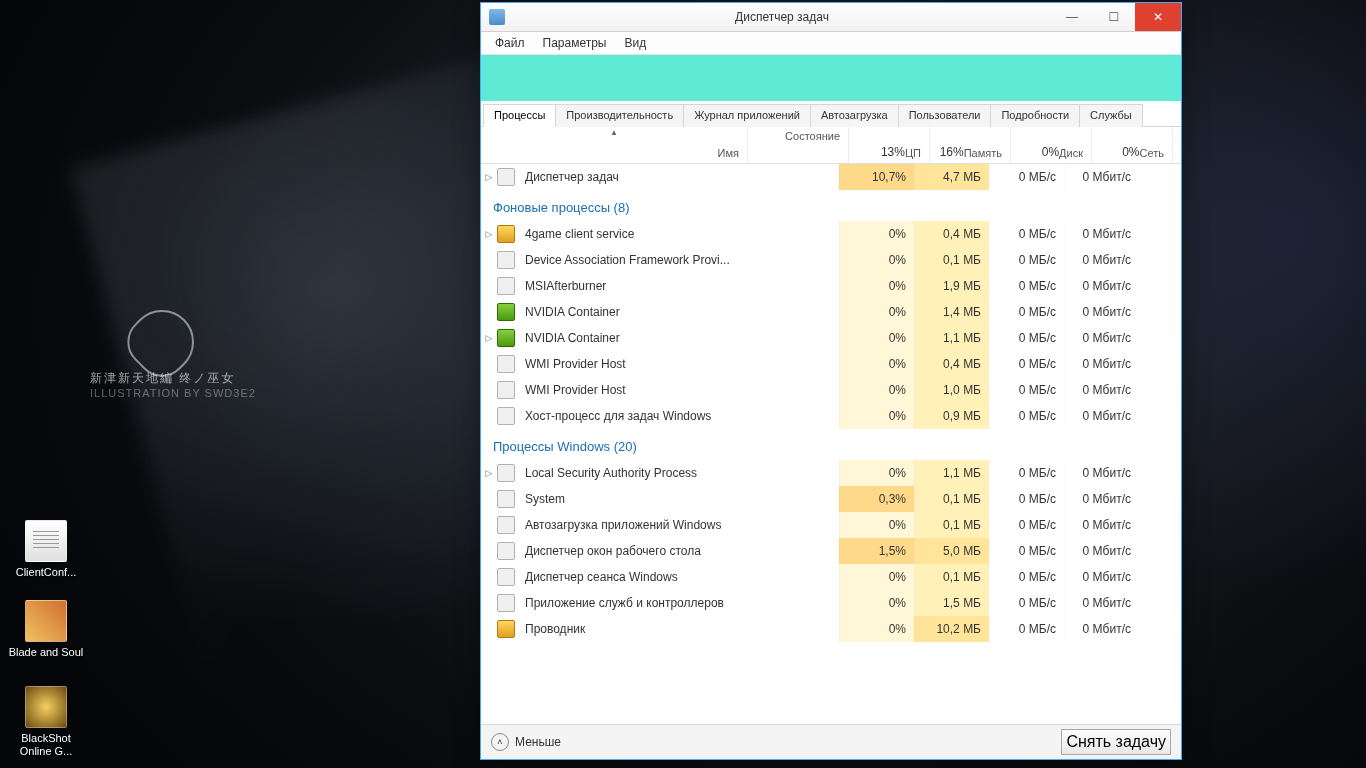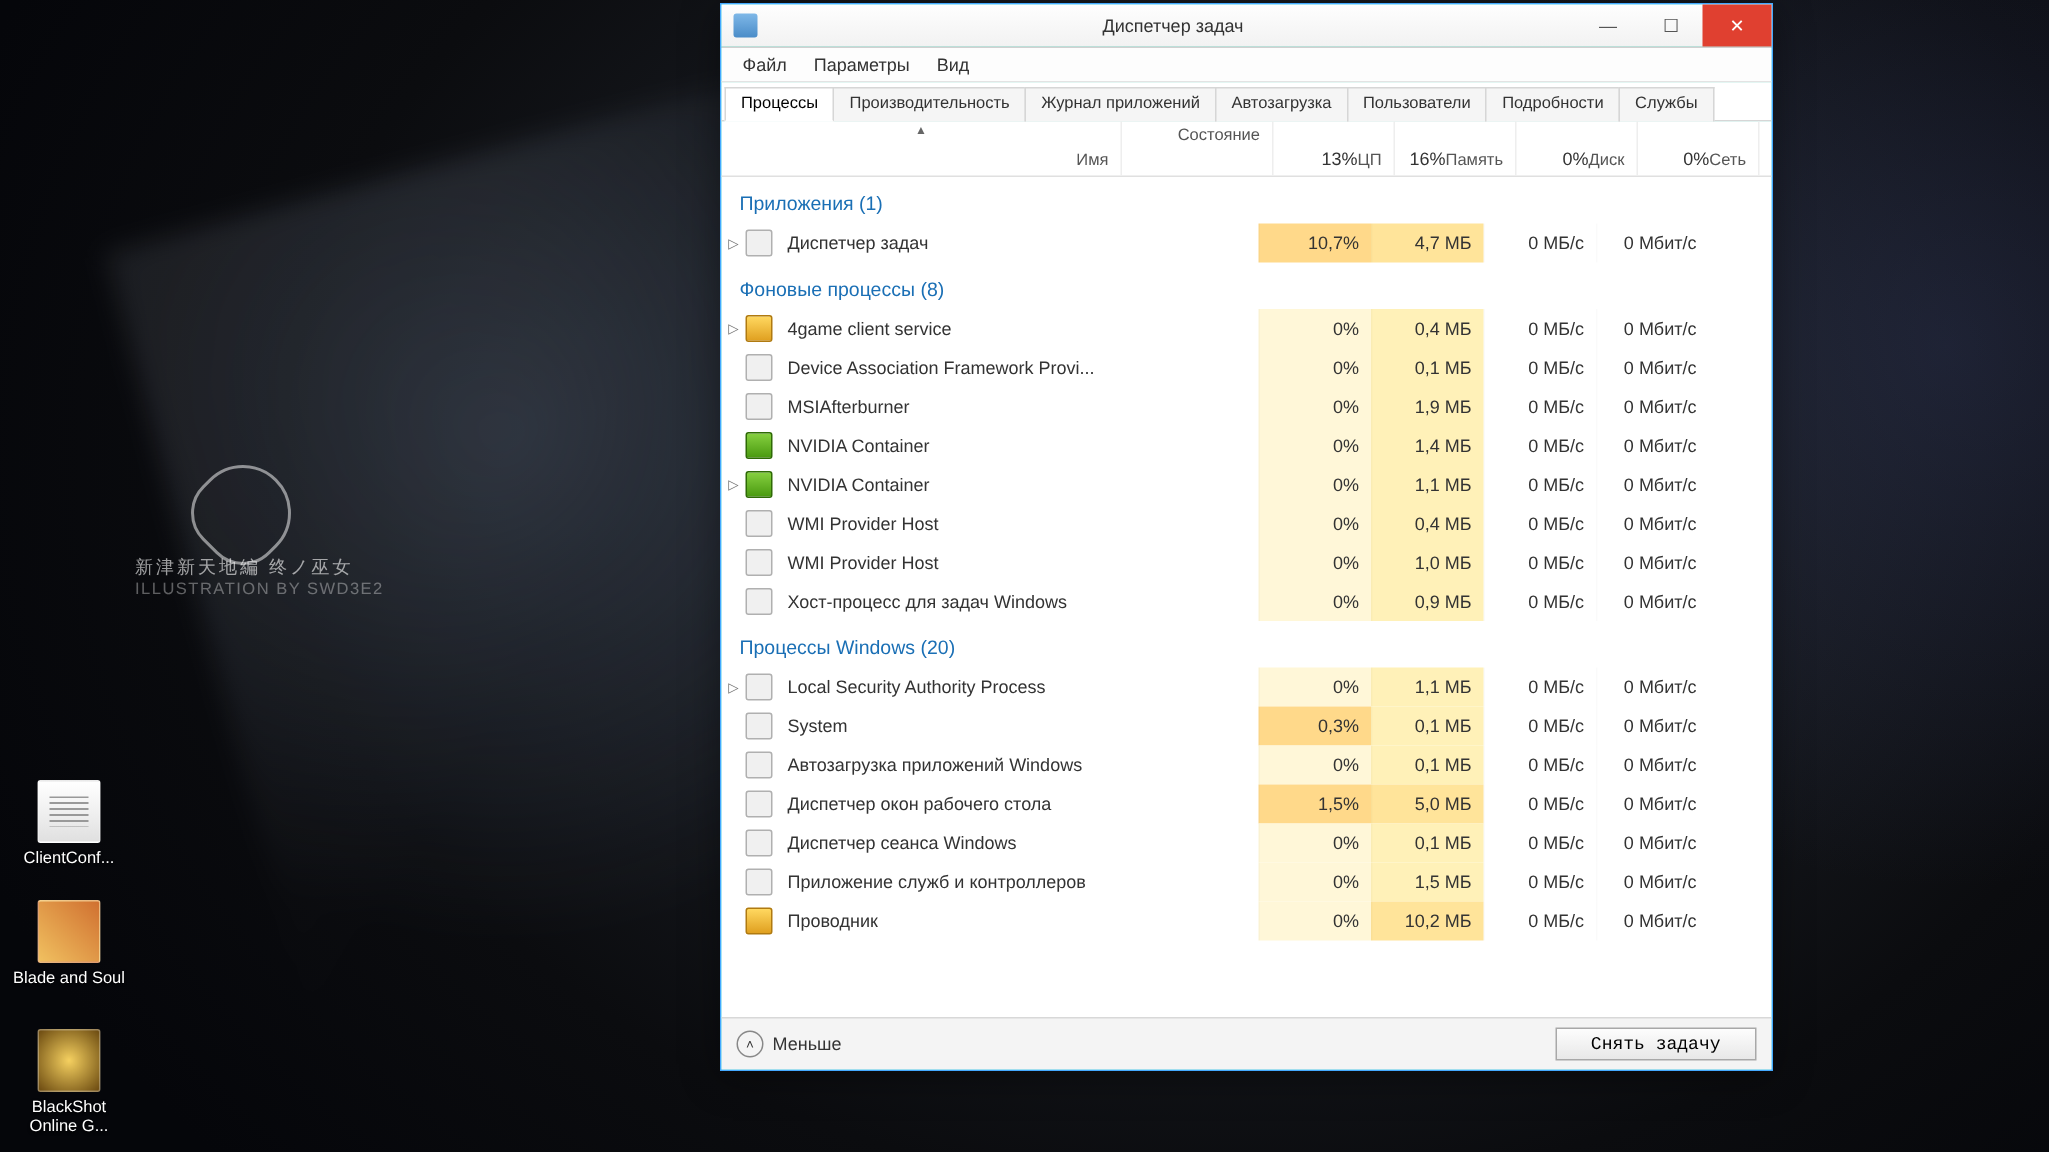--- a/index.html
+++ b/index.html
@@ -22,21 +22,21 @@
   
   #win{position:absolute;left:480px;top:2px;width:700px;background:#5eead4;border:1px solid #44a9ff;box-shadow:0 4px 24px rgba(0,0,0,.4);}
   .titlebar{height:28px;background:linear-gradient(#fefefe,#f2f2f2);display:flex;align-items:center;border-bottom:1px solid #d0d0d0;}
   .titlebar .tico{width:16px;height:16px;margin:0 8px;background:linear-gradient(#7fb8e8,#4a8cc8);border-radius:2px;}
   .titlebar .ttitle{flex:1;text-align:center;color:#333;font-size:12px;}
   .winbtns{display:flex;height:100%;}
   .winbtn{width:42px;display:flex;align-items:center;justify-content:center;color:#555;font-family:inherit;cursor:pointer;}
   .winbtn.close{background:#e04030;color:#fff;width:46px;}
   .menubar{height:22px;background:#fdfdfd;display:flex;align-items:center;padding:0 6px;gap:2px;border-bottom:1px solid #e3e3e3;color:#333;}
   .menubar span{padding:2px 8px;cursor:pointer;}
-  .tabs{display:flex;background:#fff;border-bottom:1px solid #d6d6d6;padding:2px 2px 0 2px;font-size:11px;}
+  .tabs{display:flex;background:#fff;border-bottom:1px solid #d6d6d6;padding:2px 2px 0 2px;font-size:11px;margin-top:46px;}
   .tab{padding:4px 10px 5px;border:1px solid #d6d6d6;border-bottom:none;margin-right:-1px;background:#f5f5f5;color:#333;cursor:pointer;position:relative;top:1px;}
   .tab.active{background:#fff;border-bottom:1px solid #fff;color:#000;z-index:2;}
   .headers{display:flex;border-bottom:1px solid #e0e0e0;background:#fff;font-size:11px;color:#555;height:36px;}
   .headers .h{border-right:1px solid #eee;display:flex;justify-content:flex-end;padding:3px 8px 4px;position:relative;cursor:pointer;}
   .headers .h.name{width:250px;flex-direction:row;align-items:flex-end;}
   .headers .h.name .sort{position:absolute;left:50%;top:1px;transform:translateX(-50%);font-size:8px;color:#666;}
   .headers .h.state{width:84px;}
   .headers .h.num{width:64px;text-align:right;align-items:flex-end;}
   .headers .h.num .pct{font-size:12px;color:#333;}
   .headers .h.num .lbl{}
@@ -55,21 +55,21 @@
   .row .rname{width:224px;padding-left:4px;white-space:nowrap;overflow:hidden;text-overflow:ellipsis;}
   .row .rstate{width:90px;}
   .row .c{width:66px;text-align:right;padding-right:8px;height:100%;line-height:26px;border-left:1px solid rgba(0,0,0,.02);}
   .row .c.cpu{background:#fff7d8;}
   .row .c.mem{background:#fff1b8;}
   .row .c.cpu.hi{background:#ffd98a;}
   .row .c.mem.hi{background:#ffe49a;}
   .footer{height:34px;border-top:1px solid #d8d8d8;background:#f4f4f4;display:flex;align-items:center;padding:0 10px;justify-content:space-between;}
   .few{display:flex;align-items:center;gap:6px;cursor:pointer;color:#333;font-size:12px;}
   .few .circ{width:16px;height:16px;border:1px solid #888;border-radius:50%;display:flex;align-items:center;justify-content:center;font-size:9px;}
-  button.end{background:linear-gradient(#fdfdfd,#e8e8e8);border:1px solid #a8a8a8;padding:3px 23px;font-size:12px;font-family:Liberation Mono, monospace;cursor:pointer;}
+  button.end{background:linear-gradient(#fdfdfd,#e8e8e8);border:1px solid #a8a8a8;padding:3px 4px;font-size:16px;font-family:Liberation Sans, sans-serif;cursor:pointer;}
 </style>
 </head>
 <body>
 
 <div id="desktop">
   <div class="wm">
     <span>新津新天地編  终ノ巫女</span>
     <small>ILLUSTRATION BY SWD3E2</small>
   </div>
     <div class="desk-icon" style="left: 8px; top: 520px;">
@@ -129,21 +129,20 @@
     <div class="h num">
         <span class="pct">0%</span>
         <span class="lbl">Диск</span>
       </div>
     <div class="h num">
         <span class="pct">0%</span>
         <span class="lbl">Сеть</span>
       </div>
   </div>
   <div class="body" id="body">
-      <div class="grp">Приложения (1)</div>
       <div class="row">
         <span class="exp">▷</span>
         <span class="rico w"></span>
         <span class="rname">Диспетчер задач</span>
         <span class="rstate"></span>
         <span class="c cpu hi">10,7%</span>
         <span class="c mem hi">4,7 МБ</span>
         <span class="c">0 МБ/с</span>
         <span class="c">0 Мбит/с</span>
       </div>

